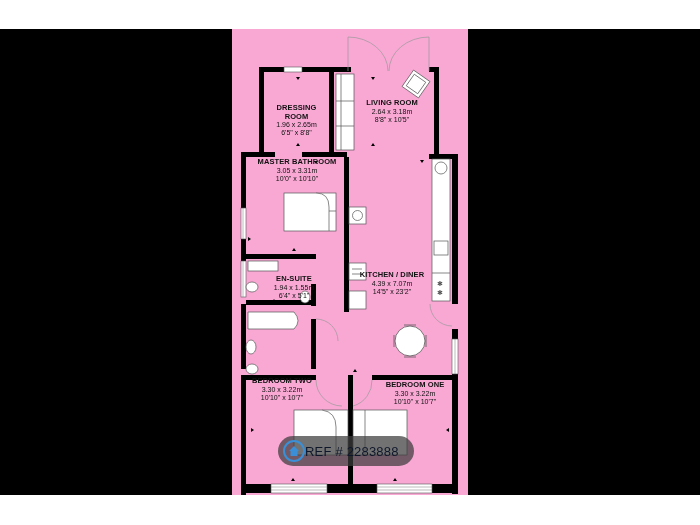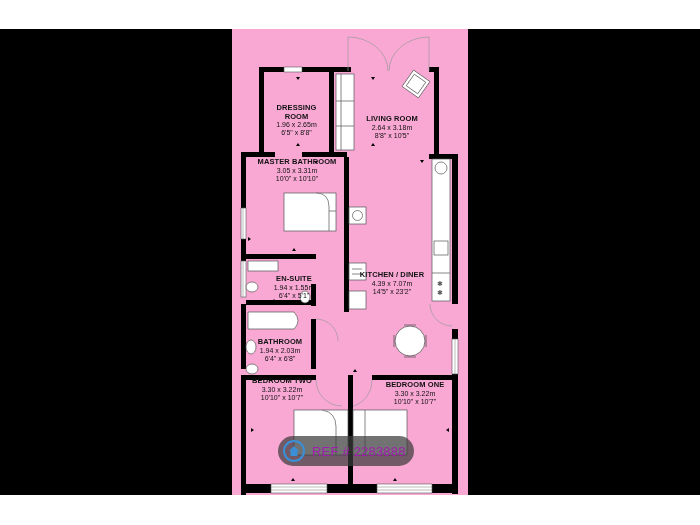--- a/index.html
+++ b/index.html
@@ -9,21 +9,21 @@
   .band-right { left:468px; width:232px; }
   .plan { position:absolute; left:232px; top:29px; width:236px; height:466px; background:#f9a8d4; }
   .plan svg { position:absolute; left:0; top:0; }
   .label { position:absolute; text-align:center; color:#111; line-height:1.15; }
   .label .name { font-weight:bold; font-size:7.5px; letter-spacing:0.1px; }
   .label .dim { font-size:7px; }
   .ref { position:absolute; left:278px; top:436px; width:136px; height:30px; border-radius:15px;
          background:rgba(60,60,60,0.72); display:flex; align-items:center; }
   .ref-icon { width:22px; height:22px; border-radius:50%; border:2px solid #3a8fd6; margin-left:5px;
               display:flex; align-items:center; justify-content:center; box-sizing:border-box; }
-  .ref-text { color:#a21caf; font-size:13px; margin-left:7px; letter-spacing:0.2px; }
+  .ref-text { color:#0f172a; font-size:13px; letter-spacing:0.2px; }
 </style>
 </head>
 <body>
 
 <div class="band band-left"></div>
 <div class="band band-right"></div>
 
 <div class="plan">
   <svg width="236" height="466" viewBox="0 0 236 466">
 
@@ -183,44 +183,39 @@
       <polygon points="59,452 63,452 61,449"></polygon>
       <polygon points="161,452 165,452 163,449"></polygon>
     </g>
   </svg>
 
   <div class="label" style="left:32px;top:75px;width:65px;">
     <div class="name">DRESSING ROOM</div>
     <div class="dim">1.96 x 2.65m</div>
     <div class="dim">6'5" x 8'8"</div>
   </div>
-  <div class="label" style="left:120px;top:70px;width:80px;margin-top:16px;">
+  <div class="label" style="left:120px;top:70px;width:80px;">
     <div class="name">LIVING ROOM</div>
     <div class="dim">2.64 x 3.18m</div>
     <div class="dim">8'8" x 10'5"</div>
   </div>
   <div class="label" style="left:20px;top:129px;width:90px;">
     <div class="name">MASTER BATHROOM</div>
     <div class="dim">3.05 x 3.31m</div>
     <div class="dim">10'0" x 10'10"</div>
   </div>
   <div class="label" style="left:120px;top:226px;width:80px;margin-top:16px;">
     <div class="name">KITCHEN / DINER</div>
     <div class="dim">4.39 x 7.07m</div>
     <div class="dim">14'5" x 23'2"</div>
   </div>
   <div class="label" style="left:34px;top:246px;width:56px;">
     <div class="name">EN-SUITE</div>
     <div class="dim">1.94 x 1.55m</div>
     <div class="dim">6'4" x 5'1"</div>
-  </div>
-  <div class="label" style="left:18px;top:309px;width:60px;">
-    <div class="name">BATHROOM</div>
-    <div class="dim">1.94 x 2.03m</div>
-    <div class="dim">6'4" x 6'8"</div>
   </div>
   <div class="label" style="left:15px;top:348px;width:70px;">
     <div class="name">BEDROOM TWO</div>
     <div class="dim">3.30 x 3.22m</div>
     <div class="dim">10'10" x 10'7"</div>
   </div>
   <div class="label" style="left:148px;top:352px;width:70px;">
     <div class="name">BEDROOM ONE</div>
     <div class="dim">3.30 x 3.22m</div>
     <div class="dim">10'10" x 10'7"</div>

